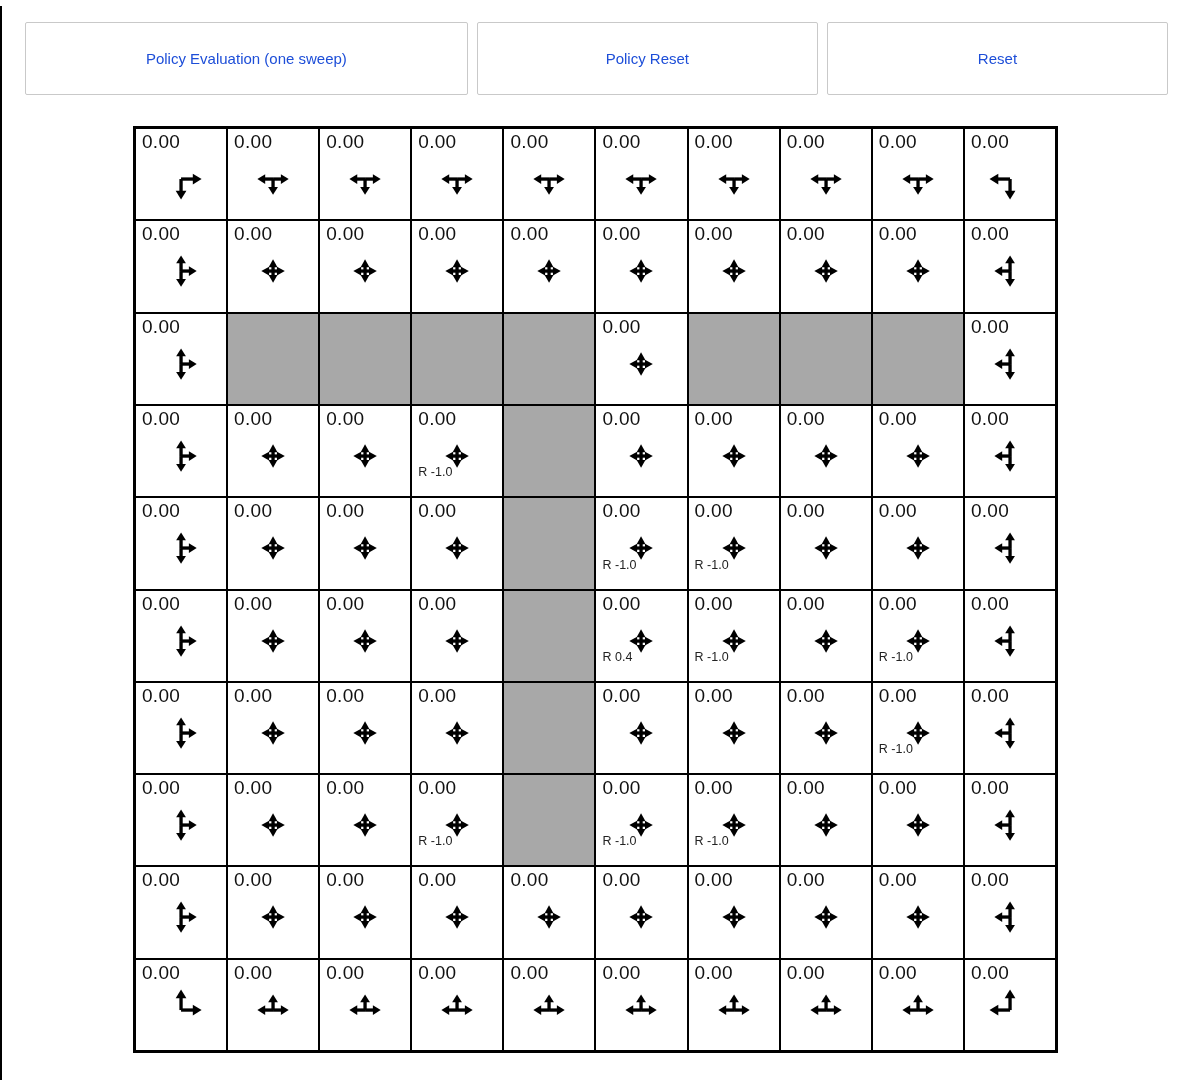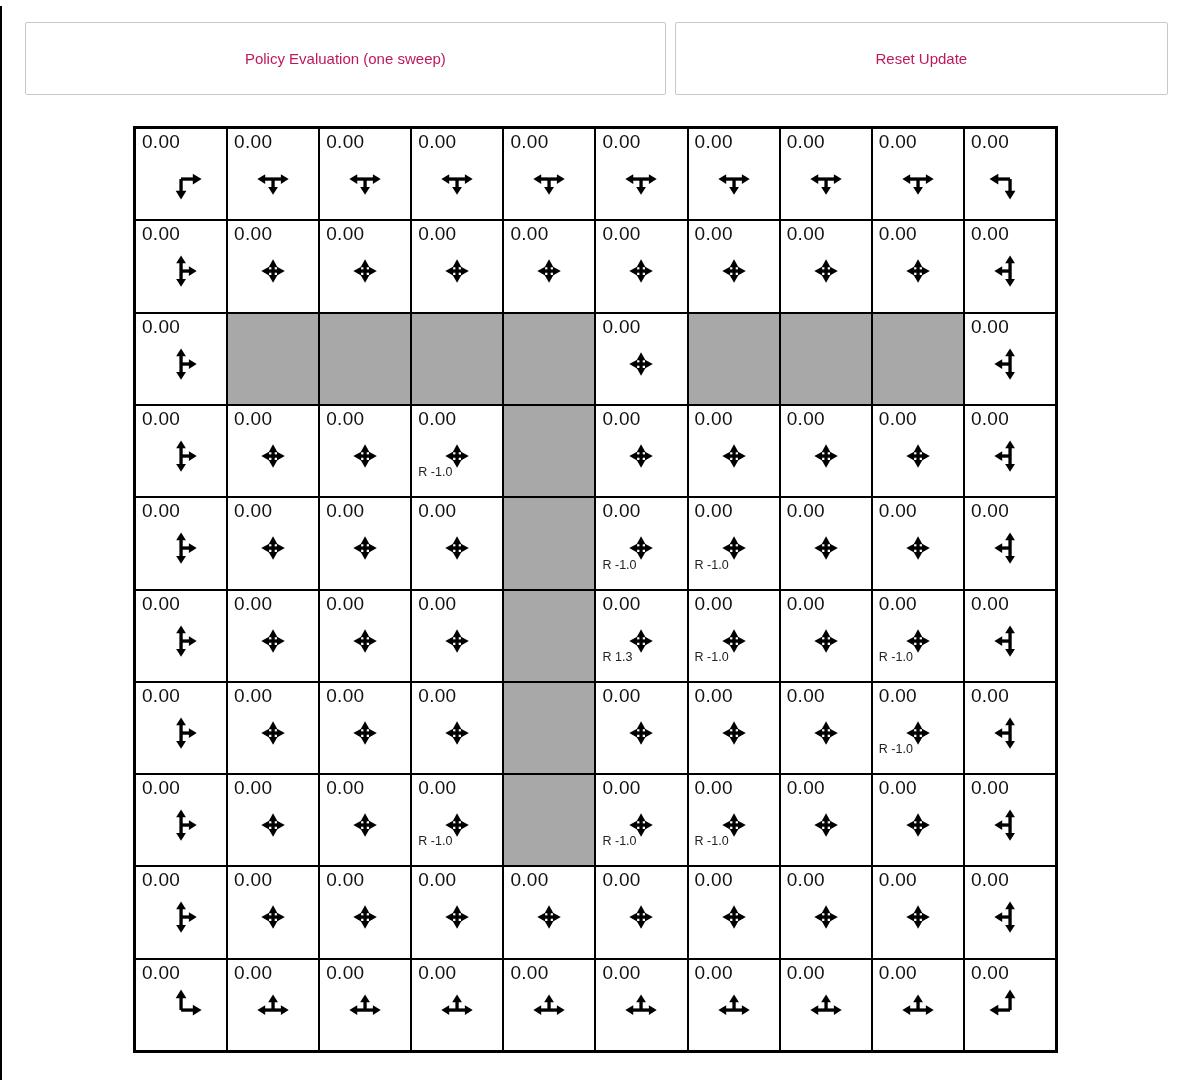--- a/index.html
+++ b/index.html
@@ -7,21 +7,21 @@
     width:1202px;height:1080px;position:relative;overflow:hidden;
     background:#ffffff;font-family:"Liberation Sans",sans-serif;
   }
   .window-edge{position:absolute;left:0;top:6px;width:2px;height:1074px;background:#000;}
   .toolbar{
     position:absolute;left:25px;top:22px;width:1143px;height:73px;
     display:flex;gap:9px;
   }
   .btn{
     background:#ffffff;border:1px solid #c9c9c9;border-radius:2px;
-    color:#be185d;font-size:15px;font-family:"Liberation Sans",sans-serif;
+    color:#1d4ed8;font-size:15px;font-family:"Liberation Sans",sans-serif;
     display:flex;align-items:center;justify-content:center;
     padding:0;cursor:pointer;white-space:nowrap;
   }
   .btn.wide{flex:1.3;}
   .btn.std{flex:1;}
   .gridworld{
     position:absolute;left:133px;top:126px;width:925px;height:927px;
     box-sizing:border-box;border:2px solid #000000;background:#be185d;
     display:grid;grid-template-columns:repeat(10,1fr);grid-template-rows:repeat(10,1fr);
   }
@@ -38,21 +38,22 @@
   }
   svg.arrows{position:absolute;left:0;top:0;width:100%;height:100%;display:block;}
 </style>
 </head>
 <body>
 
 <div class="window-edge"></div>
 
 <div class="toolbar">
   <button class="btn wide">Policy Evaluation (one sweep)</button>
-  <button class="btn std">Reset Update</button>
+  <button class="btn std">Policy Reset</button>
+  <button class="btn std">Reset</button>
 </div>
 
 <div class="gridworld">
     <div class="cell">
       <div class="val">0.00</div>
       <svg viewBox="0 0 92 92" class="arrows">
         <line x1="46" y1="51" x2="46" y2="65" stroke="#000000" stroke-width="3.4"></line>
         <polygon points="46,72 40.5,63 51.5,63" fill="#000000"></polygon>
         <line x1="46" y1="51" x2="60" y2="51" stroke="#000000" stroke-width="3.4"></line>
         <polygon points="67,51 58,56.5 58,45.5" fill="#000000"></polygon>
@@ -610,21 +611,21 @@
       <svg viewBox="0 0 92 92" class="arrows">
         <line x1="46" y1="51" x2="46" y2="45" stroke="#000000" stroke-width="3.4"></line>
         <polygon points="46,39 50.5,47 41.5,47" fill="#000000"></polygon>
         <line x1="46" y1="51" x2="46" y2="57" stroke="#000000" stroke-width="3.4"></line>
         <polygon points="46,63 41.5,55 50.5,55" fill="#000000"></polygon>
         <line x1="46" y1="51" x2="40" y2="51" stroke="#000000" stroke-width="3.4"></line>
         <polygon points="34,51 42,46.5 42,55.5" fill="#000000"></polygon>
         <line x1="46" y1="51" x2="52" y2="51" stroke="#000000" stroke-width="3.4"></line>
         <polygon points="58,51 50,55.5 50,46.5" fill="#000000"></polygon>
       </svg>
-      <div class="rew">R 1.3</div>
+      <div class="rew">R 0.4</div>
     </div>
     <div class="cell">
       <div class="val">0.00</div>
       <svg viewBox="0 0 92 92" class="arrows">
         <line x1="46" y1="51" x2="46" y2="45" stroke="#000000" stroke-width="3.4"></line>
         <polygon points="46,39 50.5,47 41.5,47" fill="#000000"></polygon>
         <line x1="46" y1="51" x2="46" y2="57" stroke="#000000" stroke-width="3.4"></line>
         <polygon points="46,63 41.5,55 50.5,55" fill="#000000"></polygon>
         <line x1="46" y1="51" x2="40" y2="51" stroke="#000000" stroke-width="3.4"></line>
         <polygon points="34,51 42,46.5 42,55.5" fill="#000000"></polygon>

